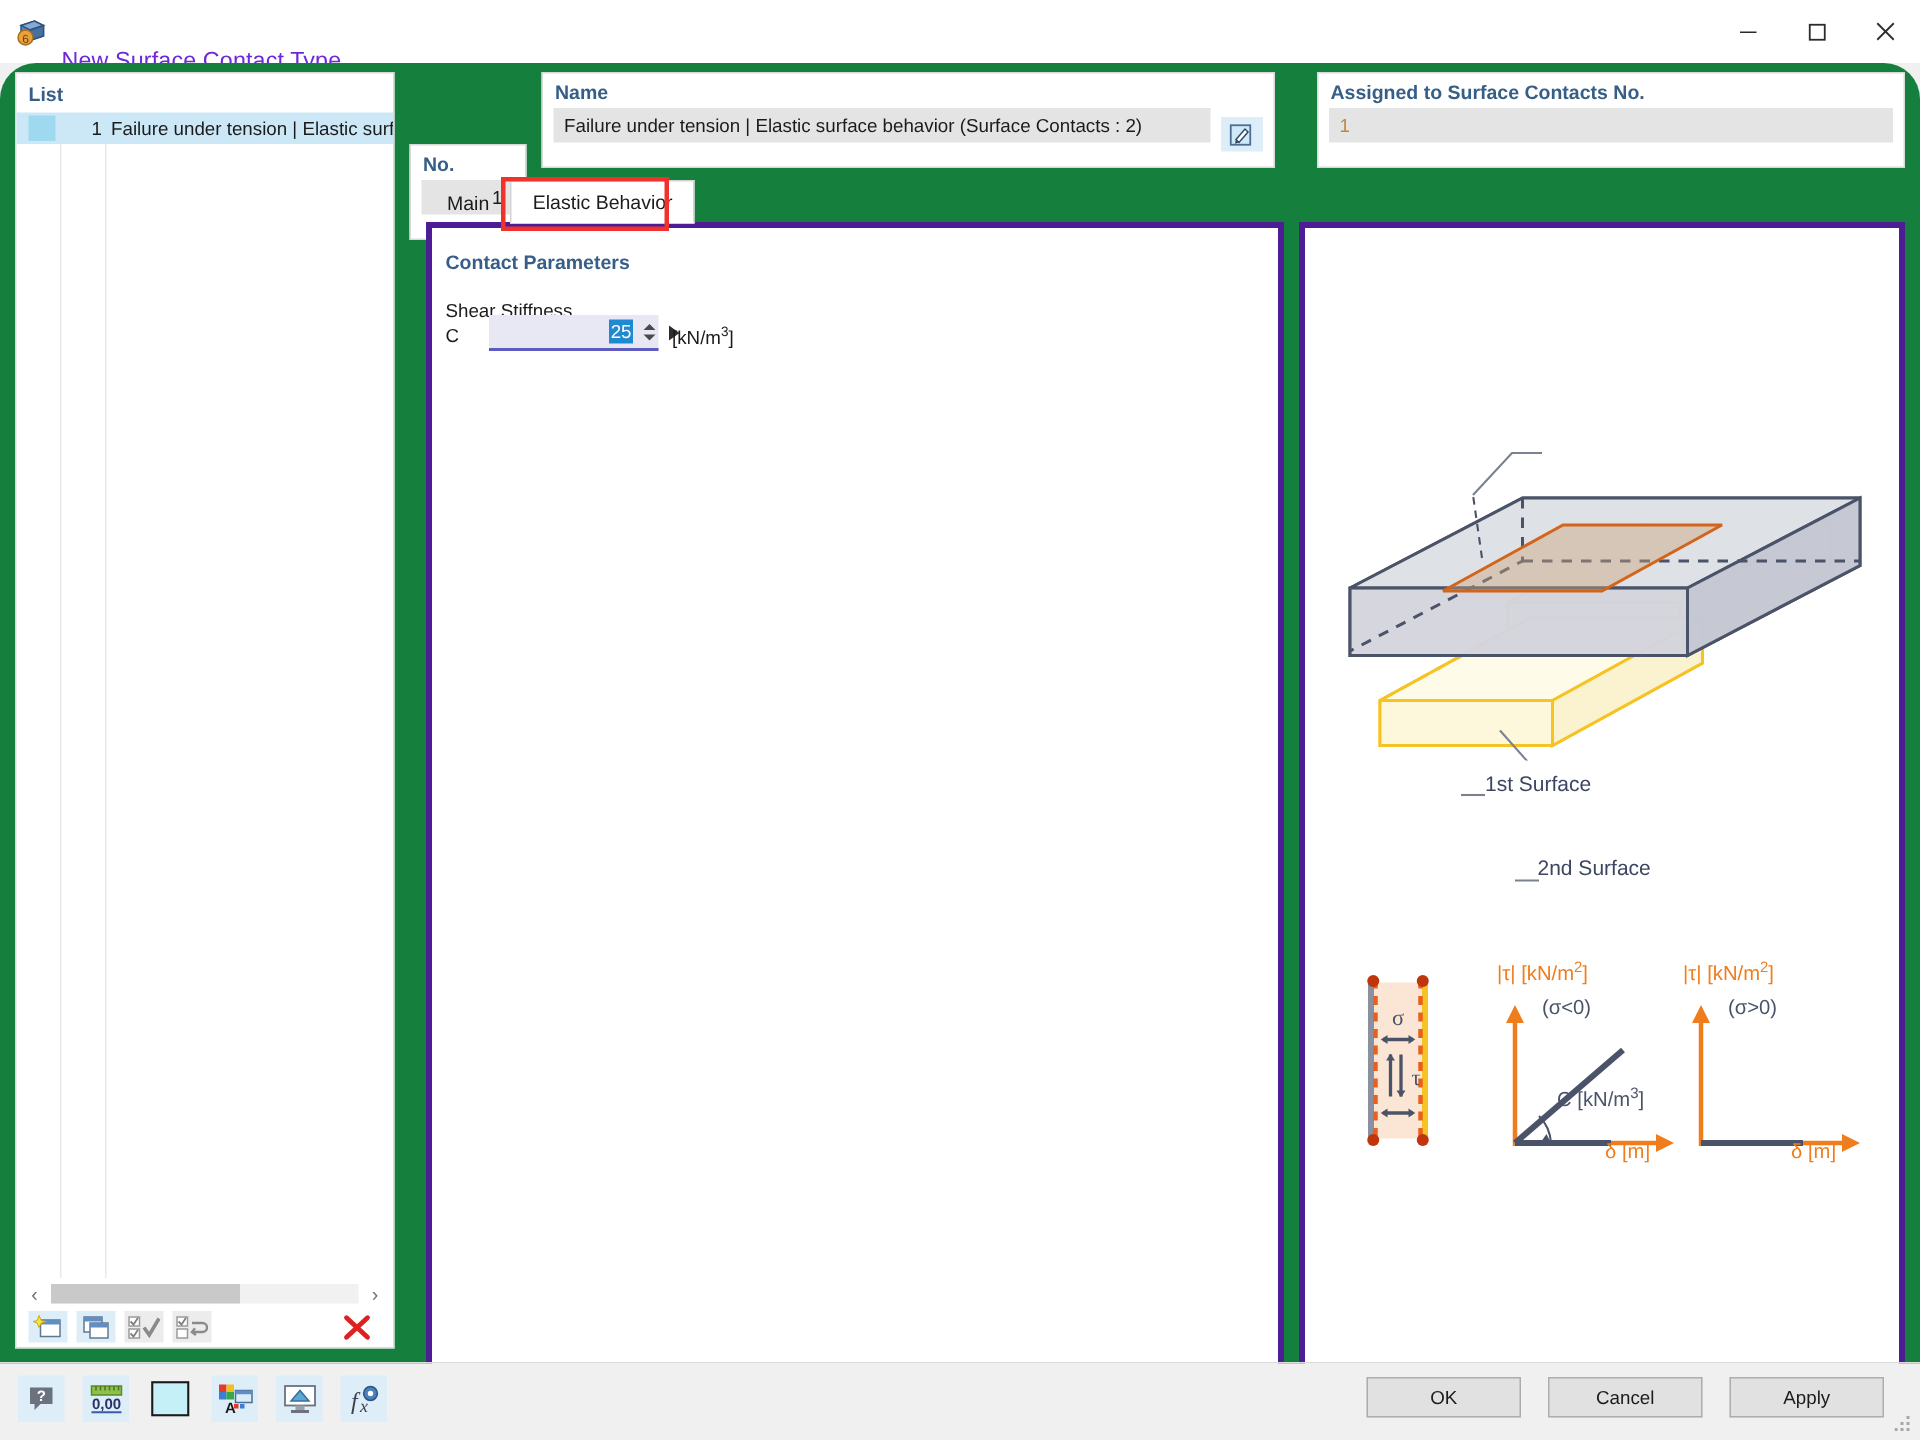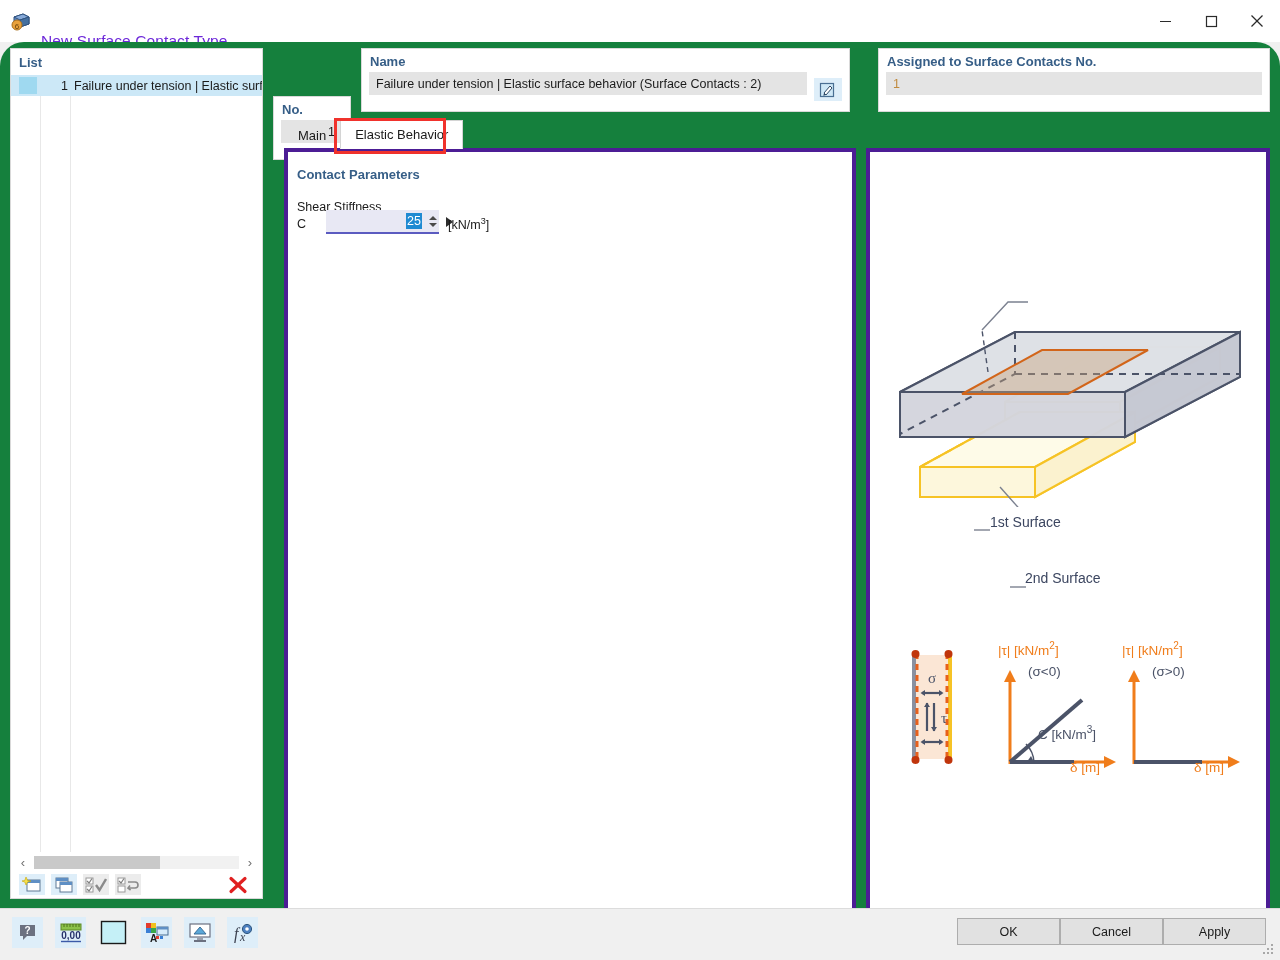--- a/index.html
+++ b/index.html
@@ -175,21 +175,21 @@
     position: absolute; left: 0; top: 867px; width: 1280px; height: 51px; background: #f0f0f0;
   }
   .bottom-icons {
     position: absolute; left: 12px; top: 8px; display: flex; gap: 12px; align-items: center;
   }
   .bic {
     width: 31px; height: 31px; background: #deeef9;
     display: flex; align-items: center; justify-content: center; flex: none;
   }
   .dlg-buttons {
-    position: absolute; right: 14px; top: 9px; display: flex; gap: 0;
+    position: absolute; right: 24px; top: 9px; display: flex; gap: 18px;
   }
   .dlg-btn {
     width: 103px; height: 27px; background: #e1e1e1; border: 1px solid #adadad;
     font-size: 12.5px; color: #1b1b1b; display: flex; align-items: center; justify-content: center;
     box-sizing: border-box;
   }
   .grip { position: absolute; right: 5px; bottom: 4px; width: 12px; height: 12px; }
 
   
   .dlabel { position: absolute; font-size: 14px; color: #3c4660; white-space: nowrap; }

